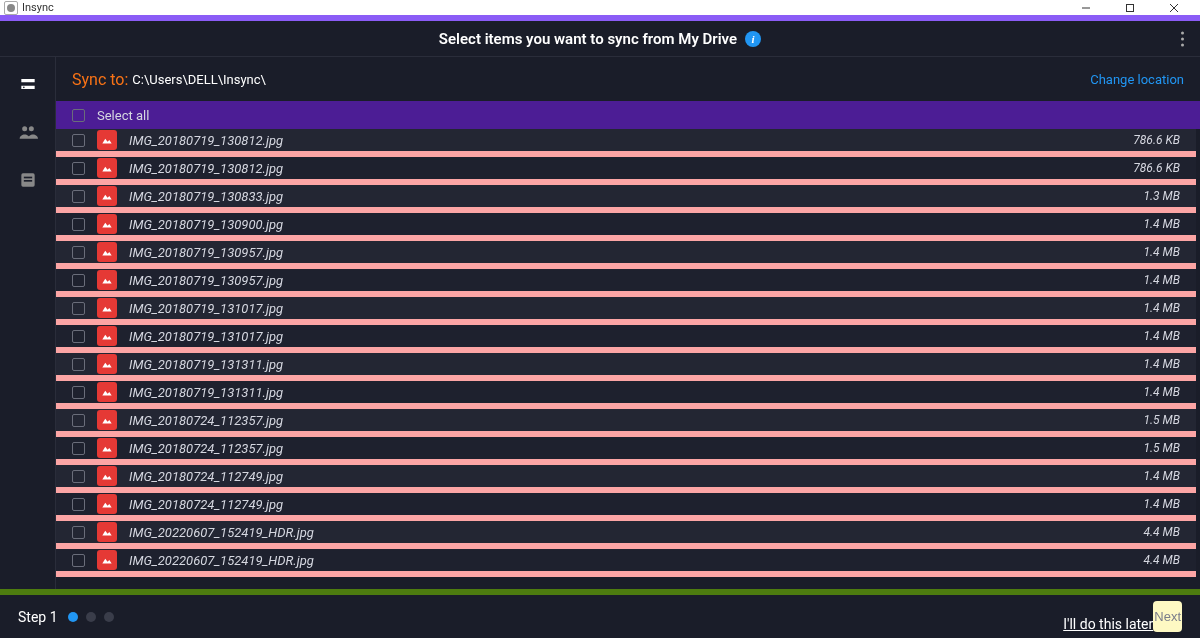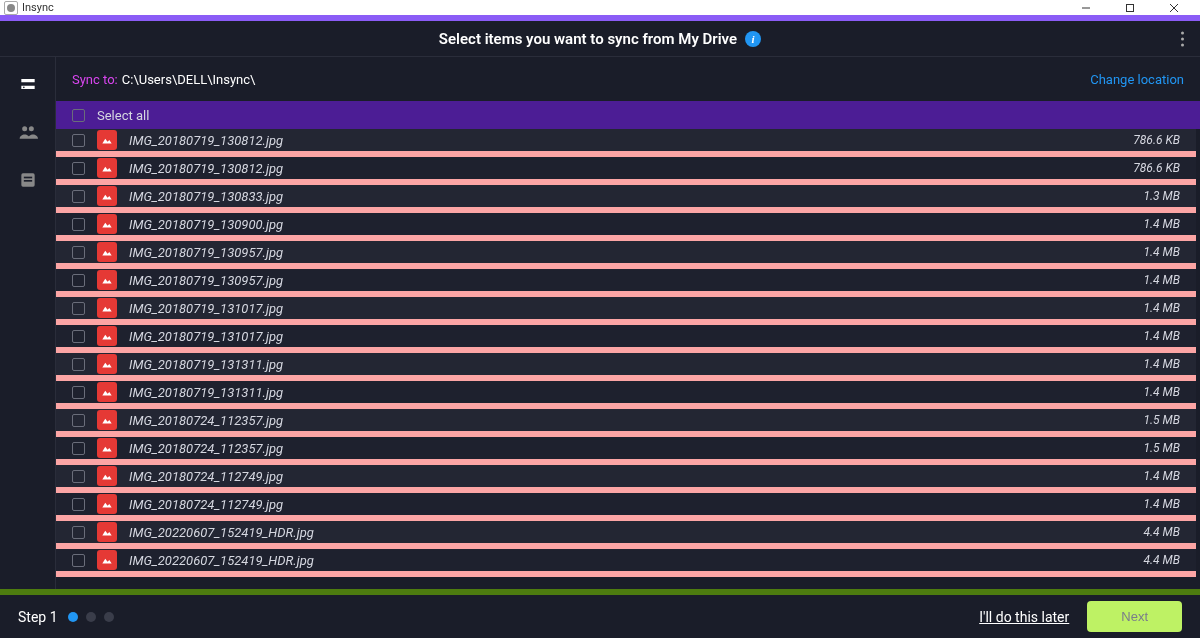--- a/index.html
+++ b/index.html
@@ -112,21 +112,21 @@
   display: flex;
   flex-direction: column;
   overflow: hidden;
 }
 .sync-path-row {
   display: flex;
   align-items: center;
   padding: 0 16px;
   height: 44px;
 }
-.sync-label { color: #d946ef; font-size: 13px; margin-right: 4px; }
+.sync-label { color: #f97316; font-size: 16px; margin-right: 4px; }
 .sync-path { color: #ffffff; font-size: 13px; }
 .change-location {
   margin-left: auto;
   color: #2196f3;
   font-size: 13px;
   cursor: pointer;
 }
 .list-container {
   flex: 1;
   overflow-y: auto;
@@ -182,32 +182,32 @@
   border-top: 6px solid #4d7c0f;
 }
 .step-label { font-size: 14px; color: #fff; margin-right: 10px; }
 .step-dots { display: flex; gap: 8px; }
 .step-dot {
   width: 10px; height: 10px;
   border-radius: 50%;
   background: #3a3d4a;
 }
 .step-dot.active { background: #2196f3; }
-.footer-right { margin-left: auto; display: flex; align-items: center; gap: 18px; }
+.footer-right { margin-left: auto; display: flex; align-items: flex-end; }
 .do-later {
   color: #fff;
   text-decoration: underline;
   font-size: 14px;
   cursor: pointer;
 }
 .next-btn {
-  background: #bef264;
+  background: #fef9c3;
   color: #7a7d8a;
   border: none;
-  padding: 8px 34px;
+  padding: 8px 1px;
   border-radius: 4px;
   font-size: 13px;
 }
 
 .list-container::-webkit-scrollbar { width: 10px; }
 .list-container::-webkit-scrollbar-track { background: #1a1d29; }
 .list-container::-webkit-scrollbar-thumb { background: #3a3d4a; border-radius: 5px; }
 </style>
 </head>
 <body>

